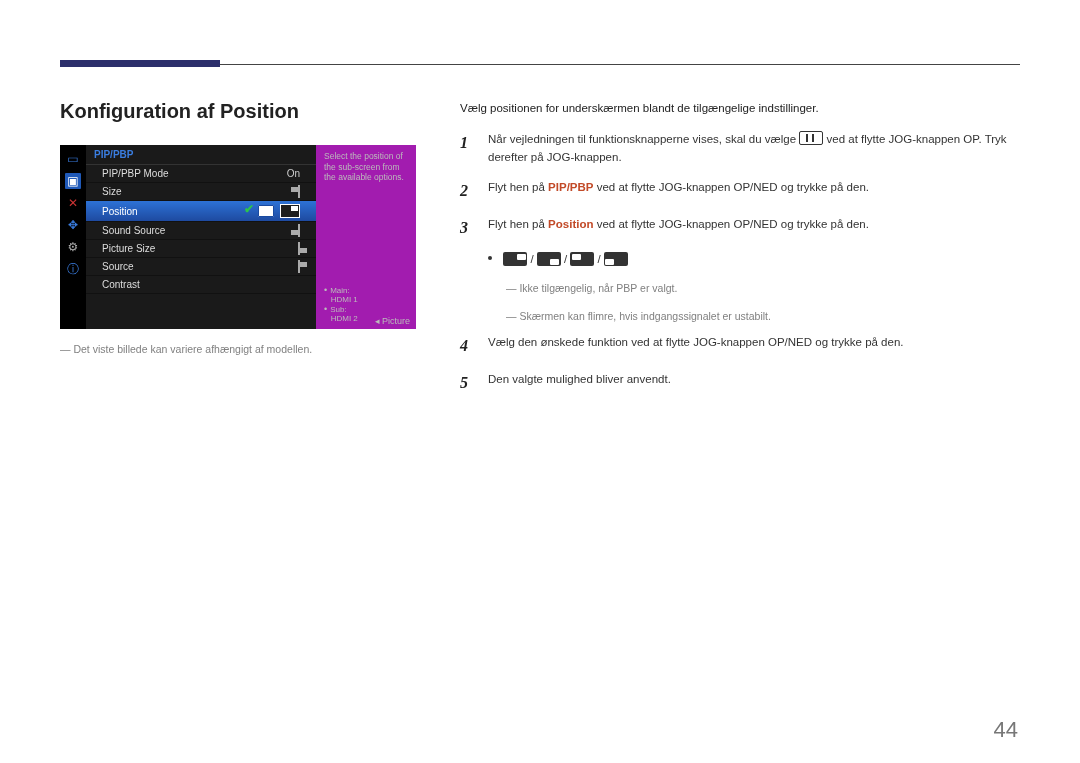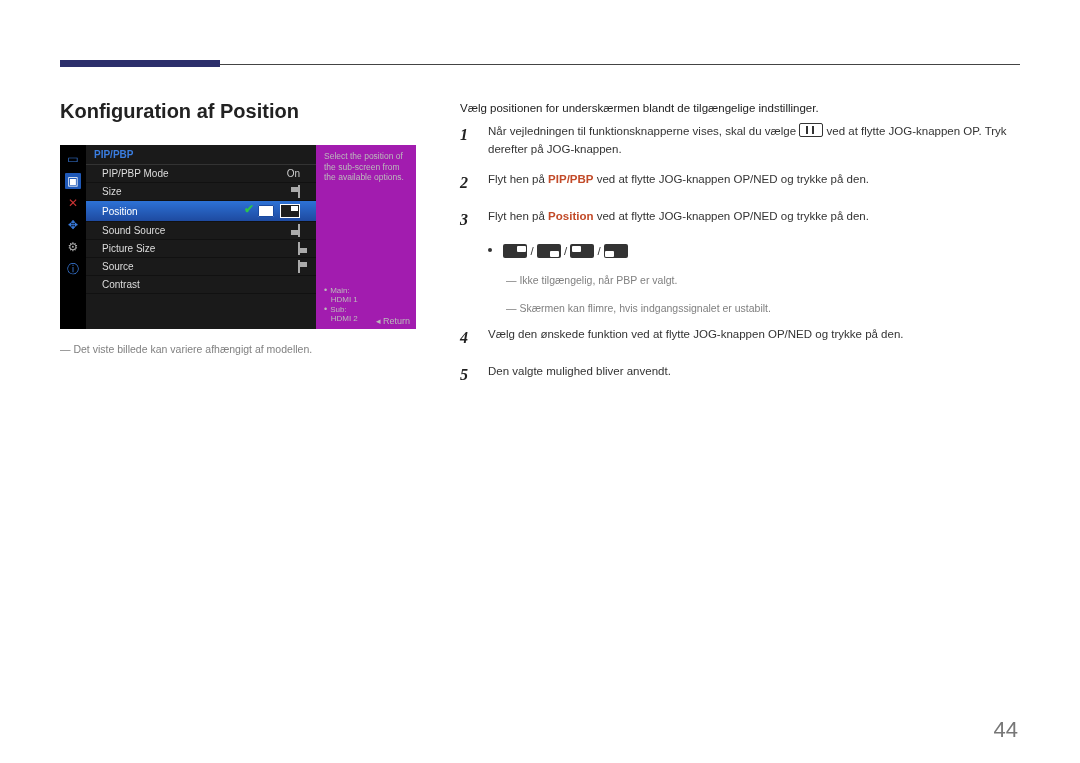--- a/index.html
+++ b/index.html
@@ -166,21 +166,21 @@
   .osd-return::before {content:"◂ "; font-size:9px;}
 
   .footnote {
     font-size: 10.5px;
     color: #808080;
     margin-top: 14px;
   }
   .footnote::before { content: "― "; color:#808080; }
 
   
-  .intro { font-size: 11.5px; color: #222;  margin: 0 0 6px 0; line-height:1.5;}
+  .intro { font-size: 11.5px; color: #222;  margin: 0 0 14px 0; line-height:1.5;}
   .step {
     display: flex;
     gap: 14px;
     margin-bottom: 12px;
     font-size: 11.5px;
     line-height: 1.55;
   }
   .step-num {
     font-family: Georgia, "Times New Roman", serif;
     font-style: italic;
@@ -308,21 +308,21 @@
             </div>
           </div>
           <div class="osd-info">
             <div class="desc">Select the position of the sub-screen from the available options.</div>
             <div class="src">
               <div><span class="dot">•</span><span>Main:</span><br>&nbsp;&nbsp;&nbsp;<span>HDMI 1</span></div>
               <div><span class="dot">•</span><span>Sub:</span><br>&nbsp;&nbsp;&nbsp;<span>HDMI 2</span></div>
             </div>
           </div>
         </div>
-        <div class="osd-return">Return</div>
+        <div class="osd-return">Picture</div>
       </div>
 
       <div class="footnote">Det viste billede kan variere afhængigt af modellen.</div>
     </div>
 
     <div class="right-col">
       <p class="intro">Vælg positionen for underskærmen blandt de tilgængelige indstillinger.</p>
 
       <div class="step">
         <div class="step-num">1</div>

